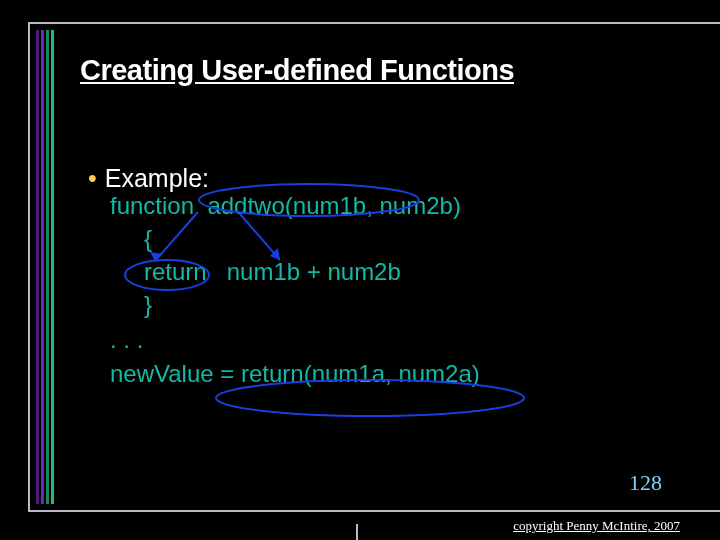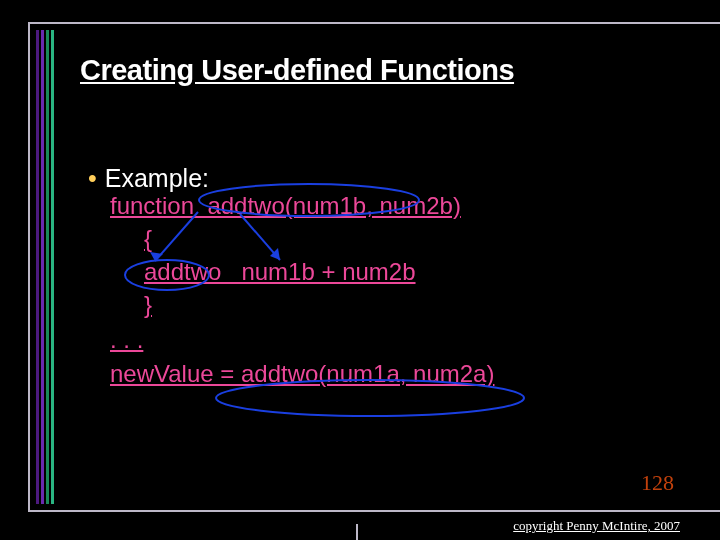--- a/index.html
+++ b/index.html
@@ -63,40 +63,39 @@
   .bullet {
     color: #ffce5a;
     margin-right: 8px;
   }
   .code-block {
     position: absolute;
     left: 80px;
     top: 165px;
     font-family: Tahoma, Verdana, sans-serif;
     font-size: 24px;
-    color: #ec4899;
+    color: #14b8a6;
     line-height: 1.38;
-    text-decoration: underline;
   }
   .code-line { white-space: pre; }
   .indent1 { padding-left: 34px; }
   .ellipsis { font-size: 24px; margin-top: 2px; }
   svg.annot {
     position: absolute;
     left: 0;
     top: 0;
     width: 720px;
     height: 540px;
     pointer-events: none;
   }
   .page-num {
     position: absolute;
-    right: 46px;
+    right: 58px;
     bottom: 44px;
-    color: #c2410c;
+    color: #7dd3fc;
     font-family: "Times New Roman", serif;
     font-size: 22px;
   }
   .copyright {
     position: absolute;
     right: 40px;
     bottom: 6px;
     color: #fff;
     font-family: "Times New Roman", serif;
     font-size: 13px;
@@ -125,24 +124,24 @@
 
   <div class="title">Creating User-defined Functions</div>
 
   <div class="bullet-row">
     <span class="bullet">•</span><span>Example:</span>
   </div>
 
   <div class="code-block">
     <div class="code-line">function  addtwo(num1b, num2b)</div>
     <div class="code-line indent1">{</div>
-    <div class="code-line indent1">addtwo   num1b + num2b</div>
+    <div class="code-line indent1">return   num1b + num2b</div>
     <div class="code-line indent1">}</div>
     <div class="code-line ellipsis">. . .</div>
-    <div class="code-line">newValue = addtwo(num1a, num2a)</div>
+    <div class="code-line">newValue = return(num1a, num2a)</div>
   </div>
 </div>
 
 <svg class="annot">
   <ellipse cx="309" cy="200" rx="110" ry="16" fill="none" stroke="#1a3fe0" stroke-width="2"></ellipse>
   <ellipse cx="167" cy="275" rx="42" ry="15" fill="none" stroke="#1a3fe0" stroke-width="2"></ellipse>
   <ellipse cx="370" cy="398" rx="154" ry="18" fill="none" stroke="#1a3fe0" stroke-width="2"></ellipse>
   <line x1="198" y1="212" x2="155" y2="261" stroke="#1a3fe0" stroke-width="2"></line>
   <polygon points="155,261 163,254 150,252" fill="#1a3fe0"></polygon>
   <line x1="240" y1="214" x2="280" y2="260" stroke="#1a3fe0" stroke-width="2"></line>

